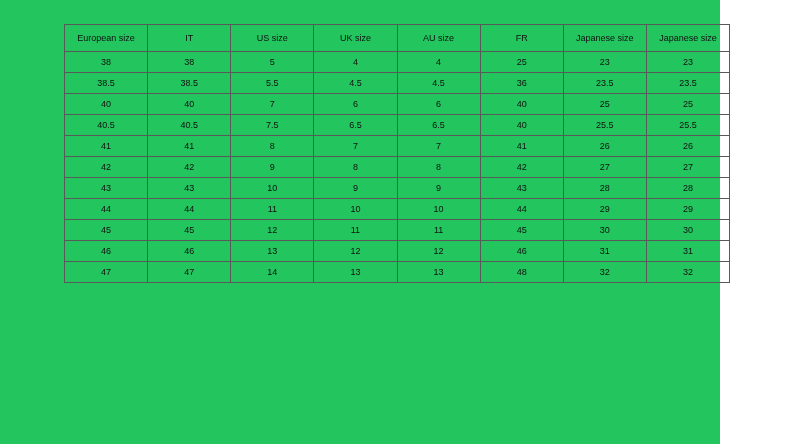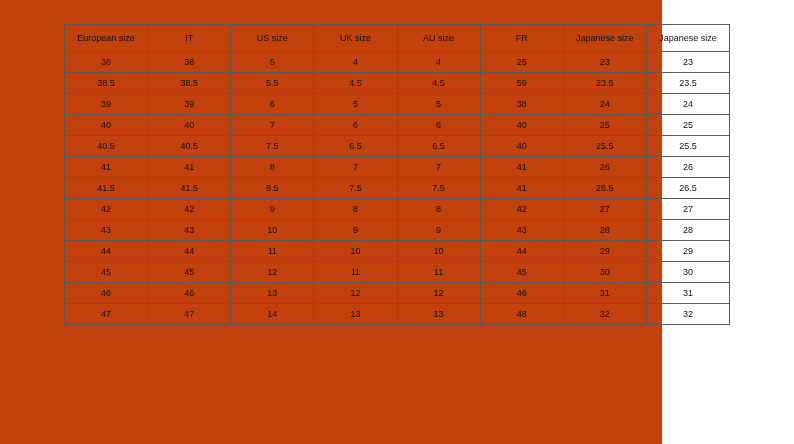--- a/index.html
+++ b/index.html
@@ -8,24 +8,24 @@
   }
   body {
     width: 794px;
     height: 444px;
     background: #ffffff;
     font-family: "Liberation Sans", sans-serif;
     color: #1a1a1a;
     overflow: hidden;
   }
   .page {
-    width: 662px;
+    width: 720px;
     height: 444px;
     position: relative;
-    background: #c2410c;
+    background: #22c55e;
   }
   .table-wrap {
     position: absolute;
     left: 64px;
     top: 24px;
     width: 666px;
   }
   table.size-table {
     border-collapse: collapse;
     width: 666px;
@@ -77,33 +77,23 @@
             <td>25</td>
             <td>23</td>
             <td>23</td>
           </tr>
           <tr>
             <td>38.5</td>
             <td>38.5</td>
             <td>5.5</td>
             <td>4.5</td>
             <td>4.5</td>
-            <td>59</td>
+            <td>36</td>
             <td>23.5</td>
             <td>23.5</td>
-          </tr>
-          <tr>
-            <td>39</td>
-            <td>39</td>
-            <td>6</td>
-            <td>5</td>
-            <td>5</td>
-            <td>38</td>
-            <td>24</td>
-            <td>24</td>
           </tr>
           <tr>
             <td>40</td>
             <td>40</td>
             <td>7</td>
             <td>6</td>
             <td>6</td>
             <td>40</td>
             <td>25</td>
             <td>25</td>
@@ -120,30 +110,20 @@
           </tr>
           <tr>
             <td>41</td>
             <td>41</td>
             <td>8</td>
             <td>7</td>
             <td>7</td>
             <td>41</td>
             <td>26</td>
             <td>26</td>
-          </tr>
-          <tr>
-            <td>41.5</td>
-            <td>41.5</td>
-            <td>8.5</td>
-            <td>7.5</td>
-            <td>7.5</td>
-            <td>41</td>
-            <td>26.5</td>
-            <td>26.5</td>
           </tr>
           <tr>
             <td>42</td>
             <td>42</td>
             <td>9</td>
             <td>8</td>
             <td>8</td>
             <td>42</td>
             <td>27</td>
             <td>27</td>

